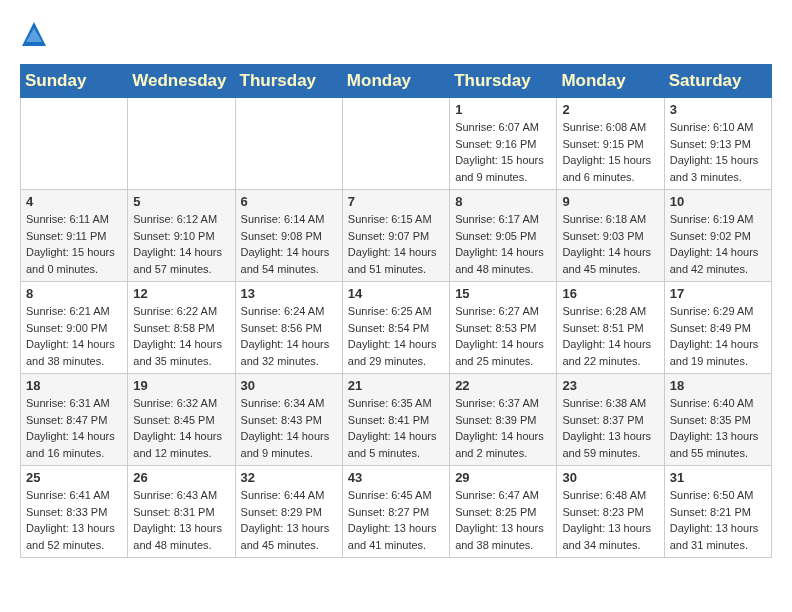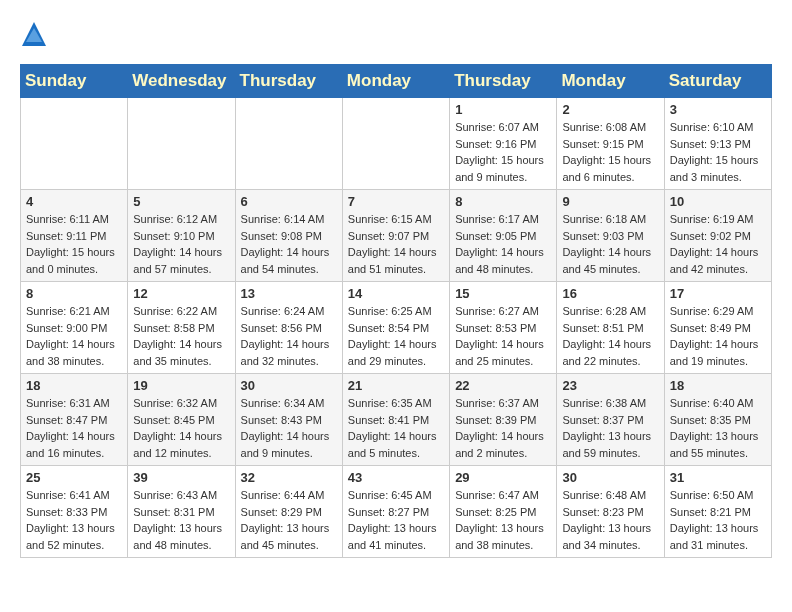--- a/index.html
+++ b/index.html
@@ -235,21 +235,21 @@
           <div class="day-number">18</div>
           <div class="day-info">Sunrise: 6:40 AM<br>Sunset: 8:35 PM<br>Daylight: 13 hours and 55 minutes.</div>
         </td>
       </tr>
       <tr>
         <td>
           <div class="day-number">25</div>
           <div class="day-info">Sunrise: 6:41 AM<br>Sunset: 8:33 PM<br>Daylight: 13 hours and 52 minutes.</div>
         </td>
         <td>
-          <div class="day-number">39</div>
+          <div class="day-number">26</div>
           <div class="day-info">Sunrise: 6:43 AM<br>Sunset: 8:31 PM<br>Daylight: 13 hours and 48 minutes.</div>
         </td>
         <td>
           <div class="day-number">32</div>
           <div class="day-info">Sunrise: 6:44 AM<br>Sunset: 8:29 PM<br>Daylight: 13 hours and 45 minutes.</div>
         </td>
         <td>
           <div class="day-number">43</div>
           <div class="day-info">Sunrise: 6:45 AM<br>Sunset: 8:27 PM<br>Daylight: 13 hours and 41 minutes.</div>
         </td>

